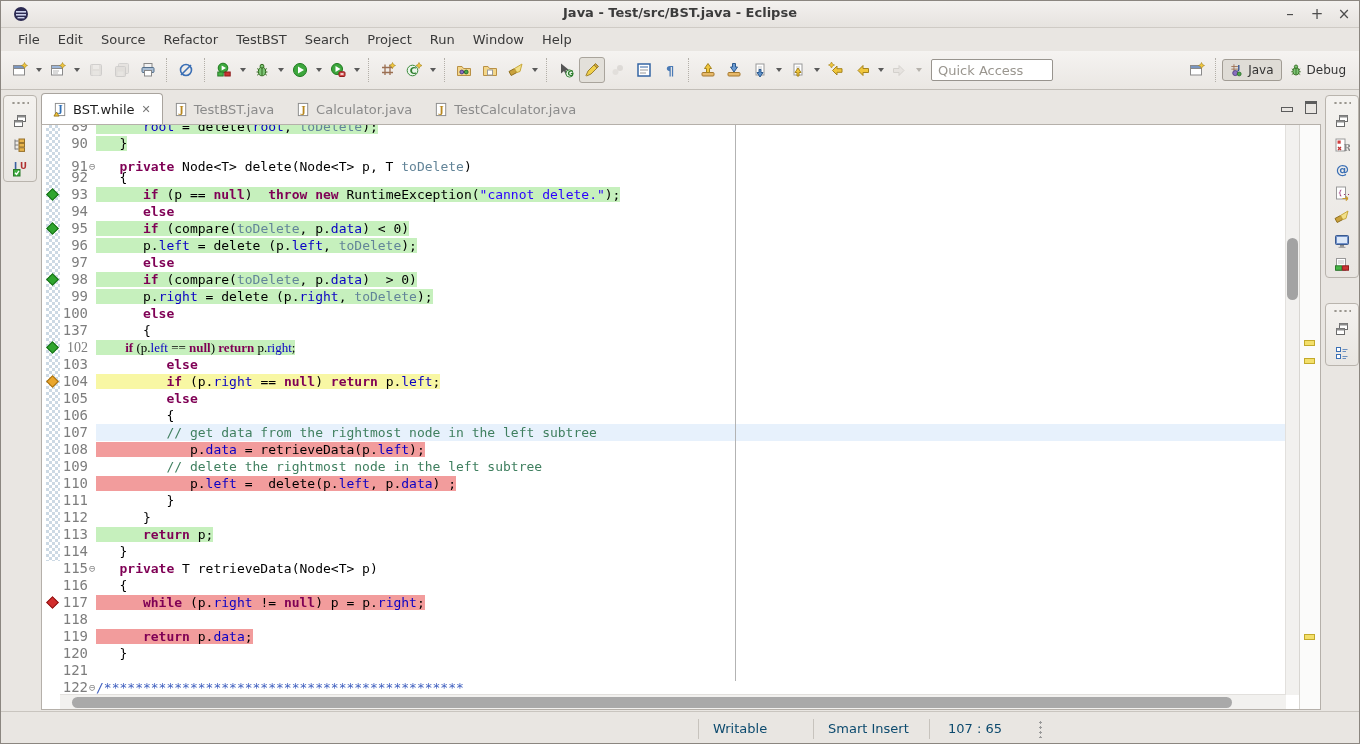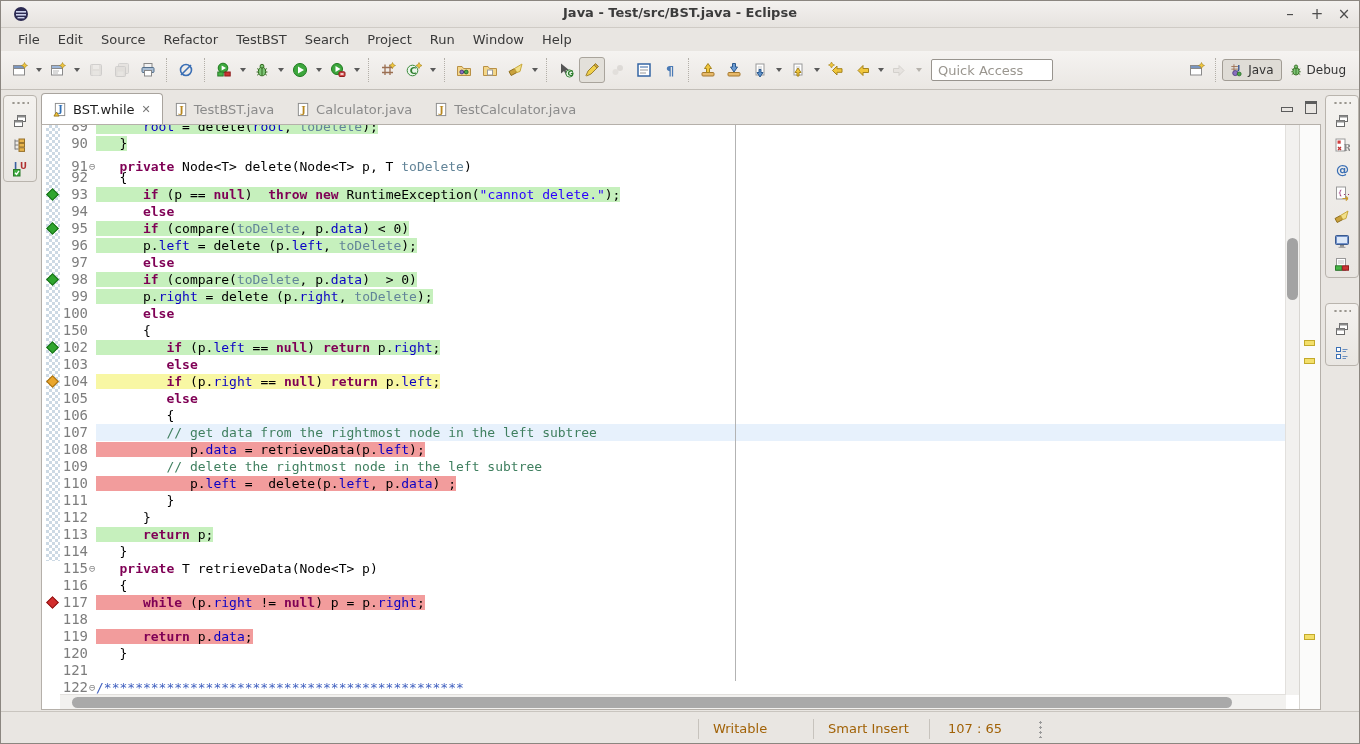--- a/index.html
+++ b/index.html
@@ -74,21 +74,21 @@
   .diamond.red{background:var(--c-marker_red,#d22c2c);border:1px solid #8e1515;}
   #print-margin{position:absolute;left:693px;top:0;bottom:14px;width:1px;background:#b3b3b3;}
   #vscroll{position:absolute;right:20px;top:0;bottom:14px;width:14px;background:#f2f1ef;border-left:1px solid #e2e0dd;}
   #vthumb{position:absolute;left:1px;top:113px;width:11px;height:62px;background:#a3a3a3;border-radius:6px;}
   #overview{position:absolute;right:0;top:0;bottom:0;width:20px;background:#fbfbfa;border-left:1px solid #d8d6d2;}
   .ov-mark{position:absolute;left:4px;width:11px;height:6px;background:var(--c-overview_marker,#f3df6a);border:1px solid #c3aa2a;box-sizing:border-box;}
   #hscroll{position:absolute;left:18px;right:34px;bottom:0;height:14px;background:#f2f1ef;border-top:1px solid #e2e0dd;}
   #hthumb{position:absolute;left:12px;top:1.5px;width:1160px;height:11px;background:#a9a9a9;border-radius:6px;}
   
   #statusbar{position:absolute;left:0;top:710px;width:100%;height:34px;background:#e9e6e2;border-top:1px solid #c9c5bf;}
-  .st-item{position:absolute;top:9px;font-size:13px;color:#a16207;}
+  .st-item{position:absolute;top:9px;font-size:13px;color:#0c4a6e;}
   .st-sep{position:absolute;top:7px;width:1px;height:20px;background:#c7c3bd;}
   #st-handle{position:absolute;left:1038px;top:8px;width:3px;height:18px;
     background-image:radial-gradient(circle,#9a9a9a 1px,transparent 1.2px);background-size:3px 5px;}
 </style>
 </head>
 <body>
 
 <div id="win">
 
   <div id="titlebar">
@@ -567,24 +567,24 @@
           </div>
           <div class="code-row" style="top: 163px;">
             <span class="lnum">99</span>
             <span class="ltext"><span class="cov-full"><span class="seg-d">      p.</span><span class="seg-f">right</span><span class="seg-d"> = delete (p.</span><span class="seg-f">right</span><span class="seg-d">, </span><span class="seg-p">toDelete</span><span class="seg-d">);</span></span></span>
           </div>
           <div class="code-row" style="top: 180px;">
             <span class="lnum">100</span>
             <span class="ltext"><span><span class="seg-d">      </span><span class="seg-k">else</span></span></span>
           </div>
           <div class="code-row" style="top: 197px;">
-            <span class="lnum">150</span>
+            <span class="lnum">137</span>
             <span class="ltext"><span><span class="seg-d">      {</span></span></span>
           </div>
-          <div class="code-row" style="top: 214px;">
+          <div class="code-row" style="top: 214px; font-family: Liberation Serif, serif;">
             <div class="diamond green" style="top: 4px;"></div>
             <span class="lnum">102</span>
             <span class="ltext"><span class="cov-full"><span class="seg-d">         </span><span class="seg-k">if</span><span class="seg-d"> (p.</span><span class="seg-f">left</span><span class="seg-d"> == </span><span class="seg-k">null</span><span class="seg-d">) </span><span class="seg-k">return</span><span class="seg-d"> p.</span><span class="seg-f">right</span><span class="seg-d">;</span></span></span>
           </div>
           <div class="code-row" style="top: 231px;">
             <span class="lnum">103</span>
             <span class="ltext"><span><span class="seg-d">         </span><span class="seg-k">else</span></span></span>
           </div>
           <div class="code-row" style="top: 248px;">
             <div class="diamond yellow" style="top: 4px;"></div>

